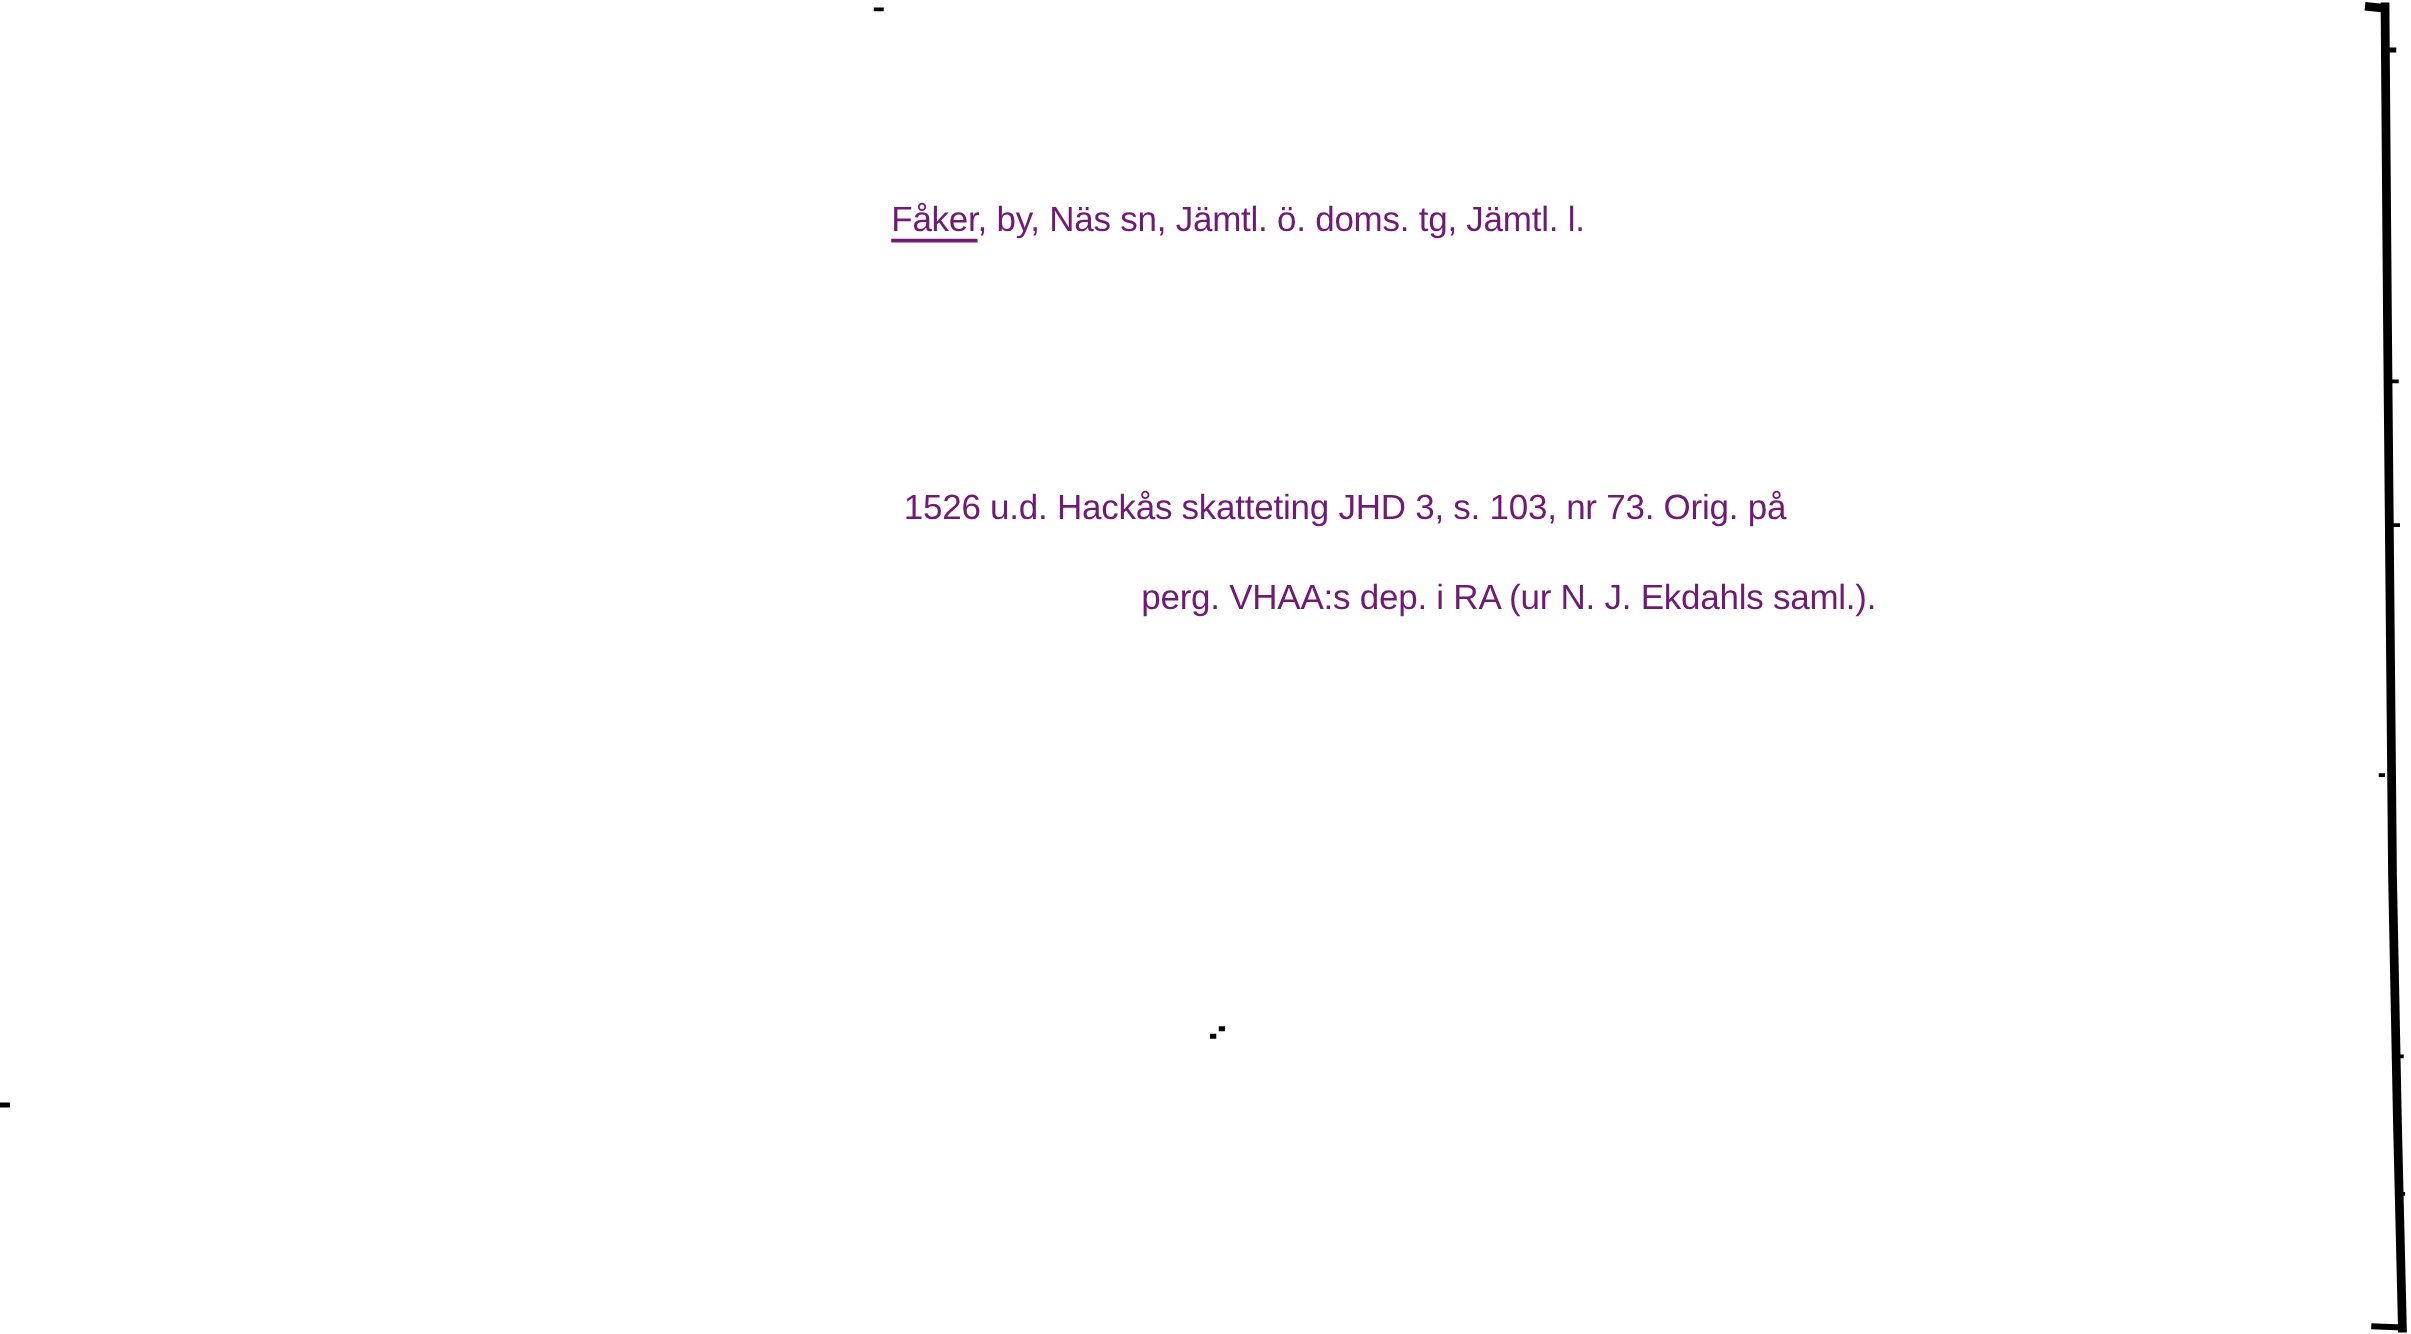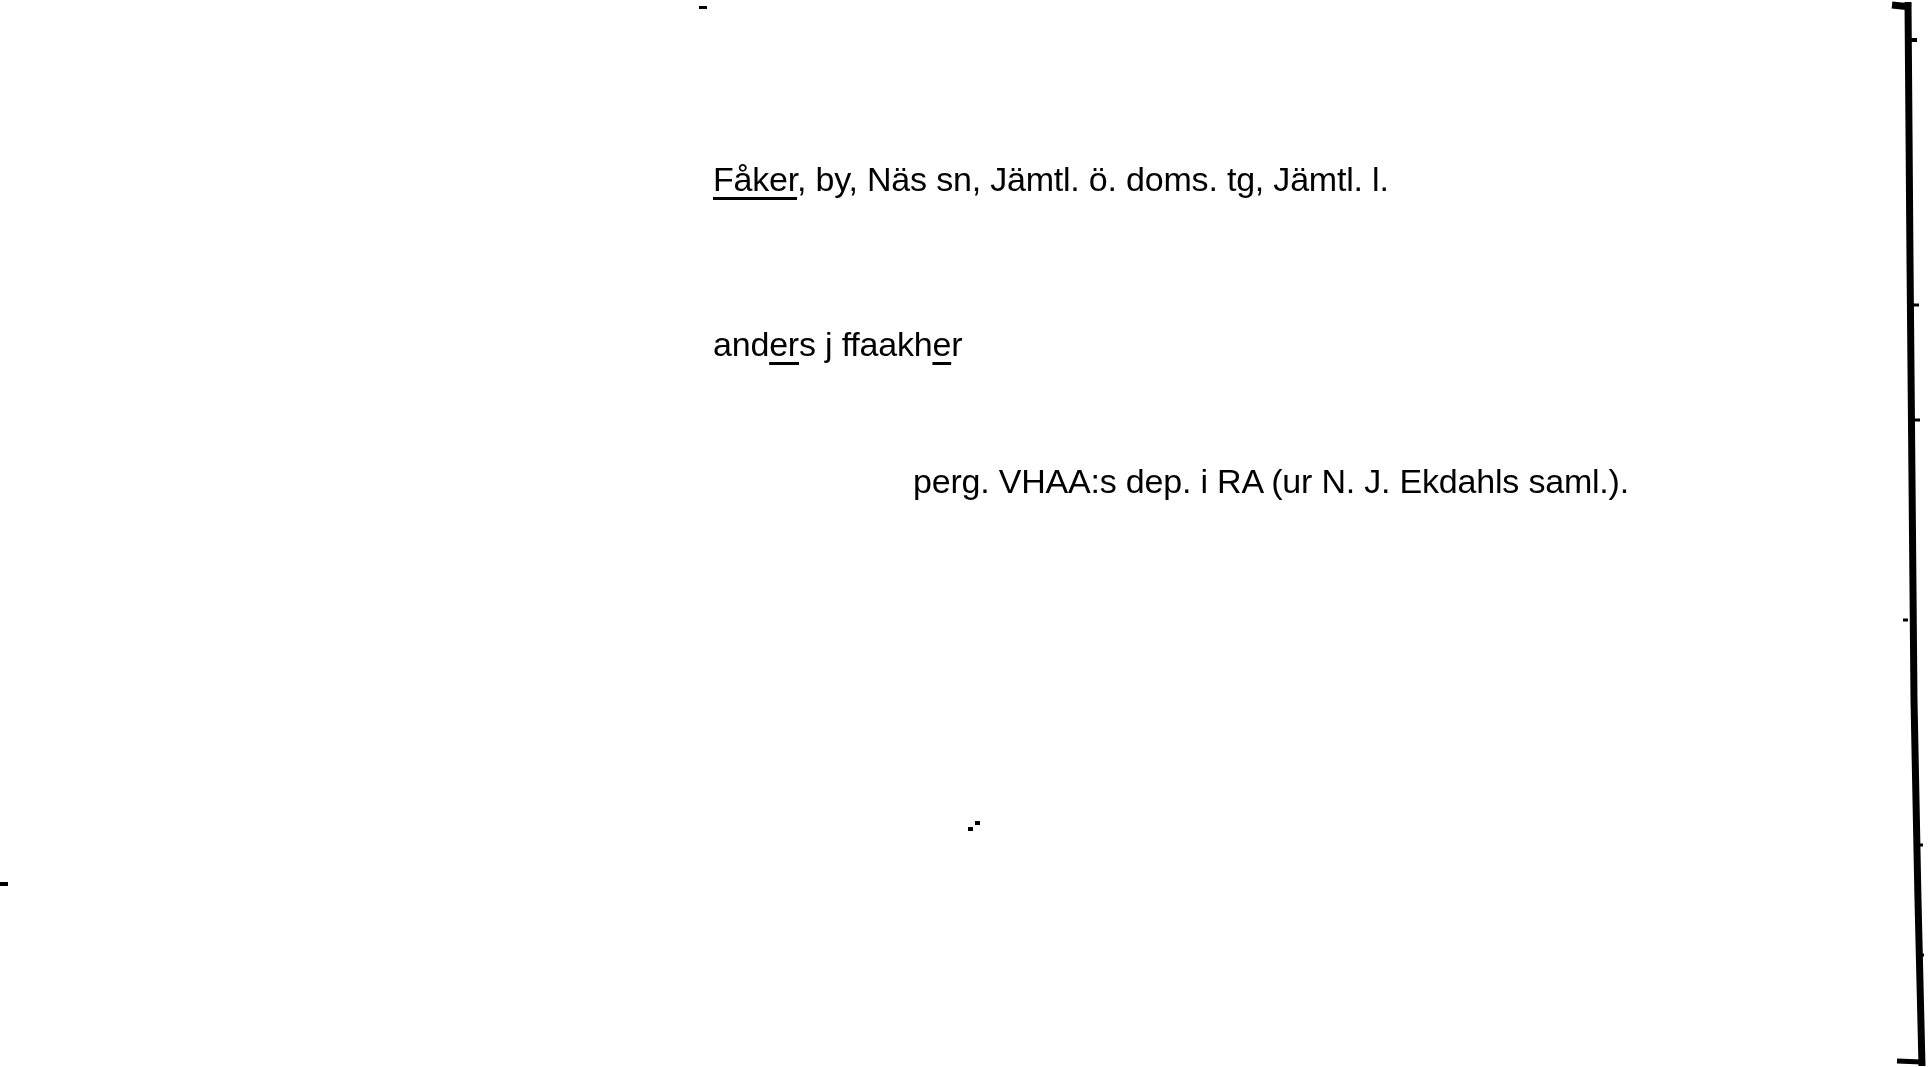--- a/index.html
+++ b/index.html
@@ -11,25 +11,25 @@
     position: relative;
     width: 1929px;
     height: 1067px;
     background: #ffffff;
     overflow: hidden;
     font-family: "Liberation Sans", "DejaVu Sans", sans-serif;
     color: #000000;
   }
   .textline {
     position: absolute;
-    font-size: 34px;
+    font-size: 28px;
     line-height: 1;
     white-space: nowrap;
     letter-spacing: -0.2px;
-    color: #000000;
+    color: #701a75;
   }
   
   .heading { top: 162px; left: 713px; }
   .headword {
     text-decoration: underline;
     text-decoration-thickness: 3px;
     text-underline-offset: 6px;
   }
   
   .attestation { top: 327px; left: 713px; }
@@ -61,24 +61,22 @@
 </style>
 </head>
 <body>
 
 <div class="page">
 
   <div class="textline heading">
     <span class="headword">Fåker</span><span>, by, Näs sn, Jämtl. ö. doms. tg, Jämtl. l.</span>
   </div>
 
-  <div class="textline attestation">
-    <span>and</span><span class="uletter">er</span><span>s j ffaakh</span><span class="uletter">e</span><span>r</span>
-  </div>
 
+  <div class="textline source-line1">1526 u.d. Hackås skatteting JHD 3, s. 103, nr 73. Orig. på</div>
 
   <div class="textline source-line2">perg. VHAA:s dep. i RA (ur N. J. Ekdahls saml.).</div>
 
 
   <svg class="edge-svg" viewBox="0 0 1929 1067" xmlns="http://www.w3.org/2000/svg">
 
     <path d="M1892 5 L1911 7" stroke="#000" stroke-width="7" fill="none"></path>
 
     <path d="M1908 2 L1910 260 L1912 480 L1914 700 L1918 900 L1922 1066" stroke="#000" stroke-width="7" fill="none"></path>
 

